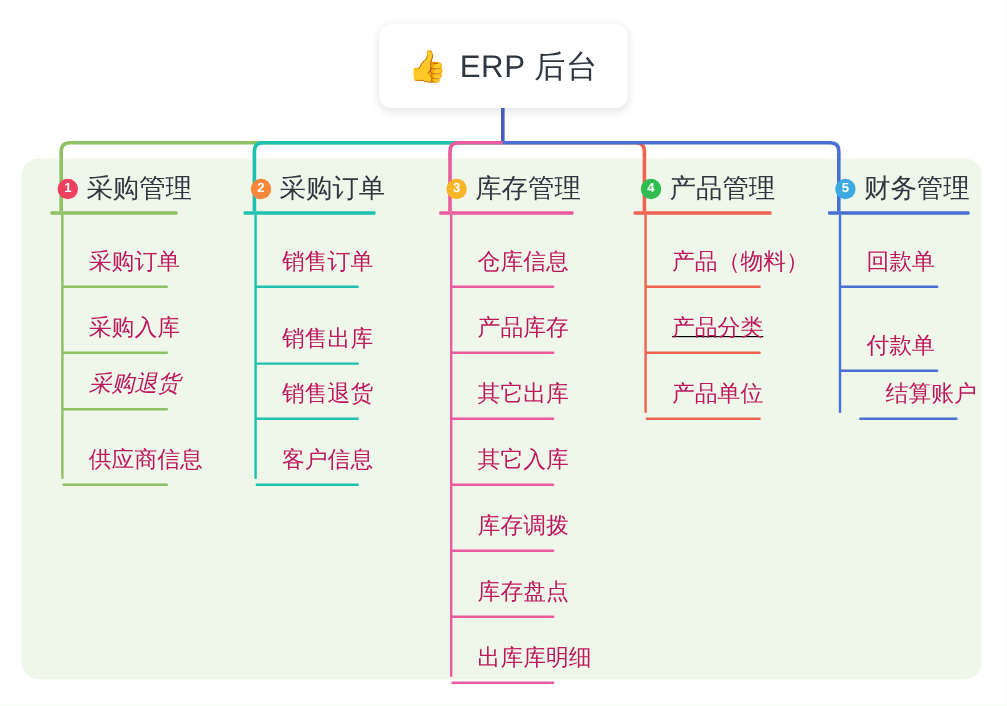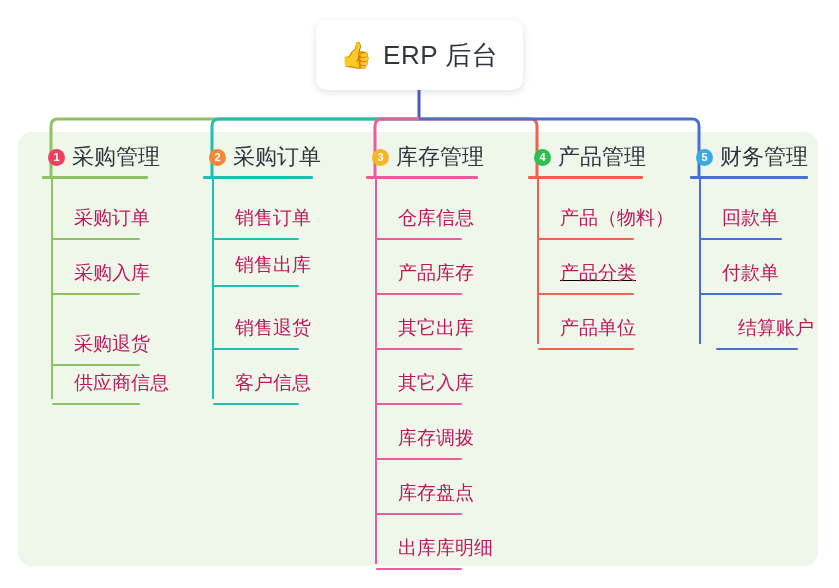--- a/index.html
+++ b/index.html
@@ -97,21 +97,21 @@
         <div class="leaves" style="height: 220px;">
           <div class="spine" style="background: rgb(141, 193, 99);"></div>
           <div class="leaf" style="position: absolute; left: 0px; top: 26px;">
             <span class="leaf-text">采购订单</span>
             <div class="leaf-rule" style="background: rgb(141, 193, 99); width: 88px; margin-left: -22px;"></div>
           </div>
           <div class="leaf" style="position: absolute; left: 0px; top: 81px;">
             <span class="leaf-text">采购入库</span>
             <div class="leaf-rule" style="background: rgb(141, 193, 99); width: 88px; margin-left: -22px;"></div>
           </div>
-          <div class="leaf" style="position: absolute; left: 0px; top: 152px;">
+          <div class="leaf" style="position: absolute; left: 0px; top: 128px; font-style: italic;">
             <span class="leaf-text">采购退货</span>
             <div class="leaf-rule" style="background: rgb(141, 193, 99); width: 88px; margin-left: -22px;"></div>
           </div>
           <div class="leaf" style="position: absolute; left: 0px; top: 191px;">
             <span class="leaf-text">供应商信息</span>
             <div class="leaf-rule" style="background: rgb(141, 193, 99); width: 88px; margin-left: -22px;"></div>
           </div>
         </div>
       </div>
       <div class="branch" style="left: 203px;">
@@ -119,21 +119,21 @@
           <span class="badge" style="background: rgb(245, 135, 58);">2</span>
           <span class="branch-title">采购订单</span>
         </div>
         <div class="head-rule" style="background: rgb(30, 192, 176); width: 110px;"></div>
         <div class="leaves" style="height: 220px;">
           <div class="spine" style="background: rgb(30, 192, 176);"></div>
           <div class="leaf" style="position: absolute; left: 0px; top: 26px;">
             <span class="leaf-text">销售订单</span>
             <div class="leaf-rule" style="background: rgb(30, 192, 176); width: 86px; margin-left: -22px;"></div>
           </div>
-          <div class="leaf" style="position: absolute; left: 0px; top: 73px;">
+          <div class="leaf" style="position: absolute; left: 0px; top: 90px;">
             <span class="leaf-text">销售出库</span>
             <div class="leaf-rule" style="background: rgb(30, 192, 176); width: 86px; margin-left: -22px;"></div>
           </div>
           <div class="leaf" style="position: absolute; left: 0px; top: 136px;">
             <span class="leaf-text">销售退货</span>
             <div class="leaf-rule" style="background: rgb(30, 192, 176); width: 86px; margin-left: -22px;"></div>
           </div>
           <div class="leaf" style="position: absolute; left: 0px; top: 191px;">
             <span class="leaf-text">客户信息</span>
             <div class="leaf-rule" style="background: rgb(30, 192, 176); width: 86px; margin-left: -22px;"></div>
@@ -205,21 +205,21 @@
           <span class="badge" style="background: rgb(60, 169, 224);">5</span>
           <span class="branch-title">财务管理</span>
         </div>
         <div class="head-rule" style="background: rgb(74, 111, 212); width: 118px;"></div>
         <div class="leaves" style="height: 165px;">
           <div class="spine" style="background: rgb(74, 111, 212);"></div>
           <div class="leaf" style="position: absolute; left: 0px; top: 26px;">
             <span class="leaf-text">回款单</span>
             <div class="leaf-rule" style="background: rgb(74, 111, 212); width: 82px; margin-left: -22px;"></div>
           </div>
-          <div class="leaf" style="position: absolute; left: 0px; top: 81px;">
+          <div class="leaf" style="position: absolute; left: 0px; top: 96px;">
             <span class="leaf-text">付款单</span>
             <div class="leaf-rule" style="background: rgb(74, 111, 212); width: 82px; margin-left: -22px;"></div>
           </div>
           <div class="leaf" style="position: absolute; left: 16px; top: 136px;">
             <span class="leaf-text">结算账户</span>
             <div class="leaf-rule" style="background: rgb(74, 111, 212); width: 82px; margin-left: -22px;"></div>
           </div>
         </div>
       </div>
     </div>

